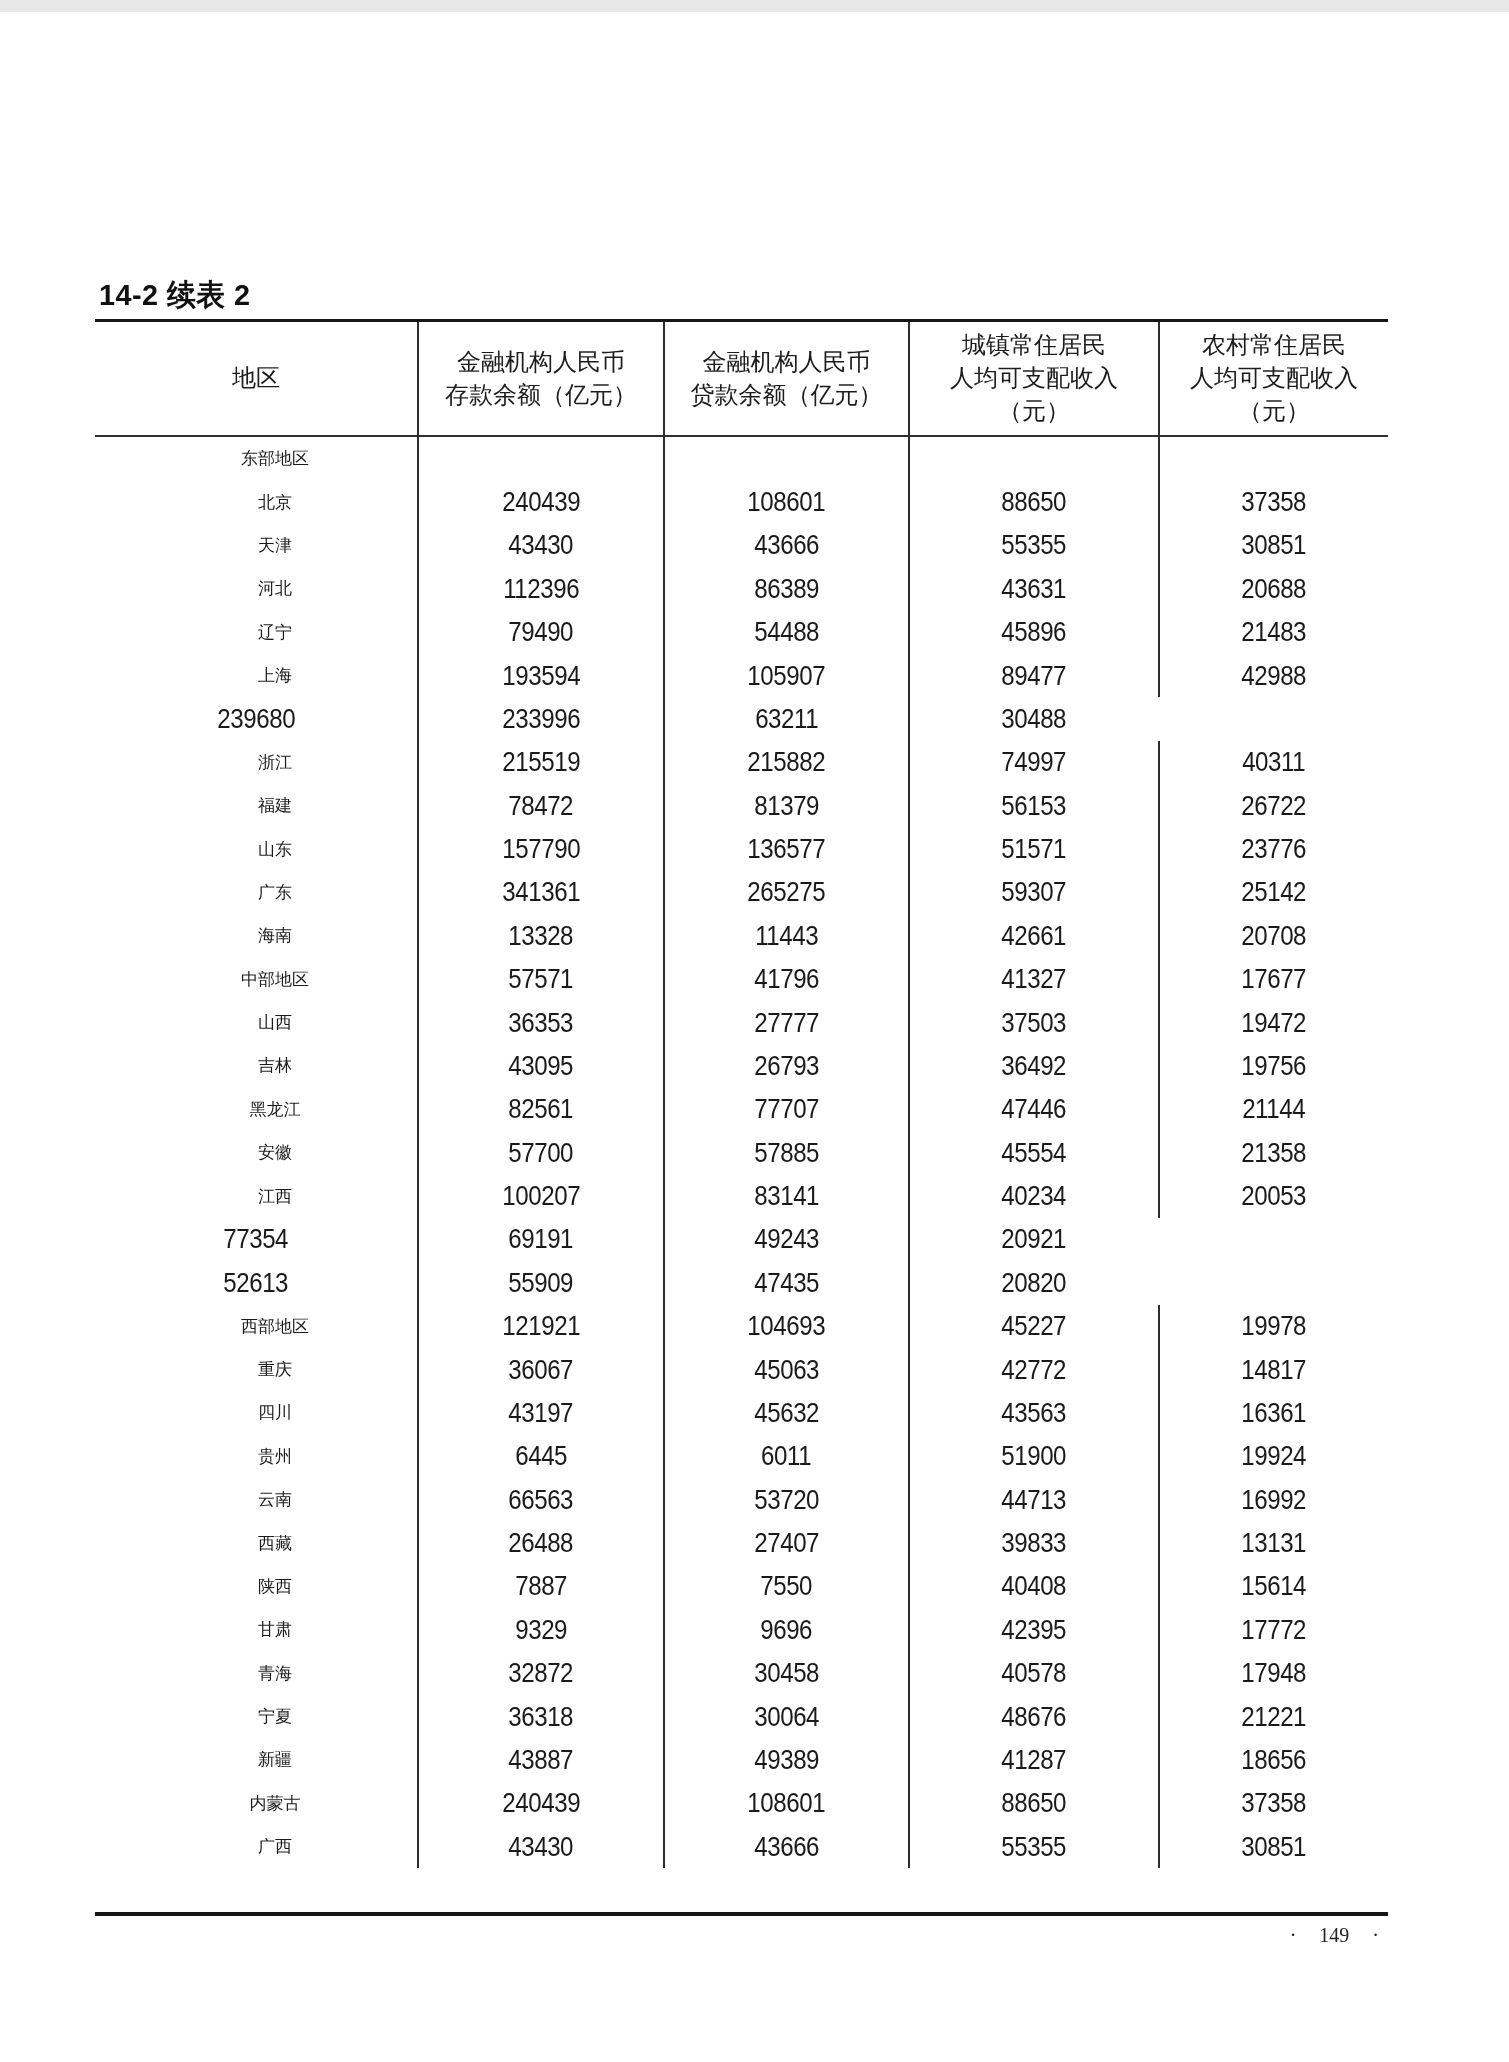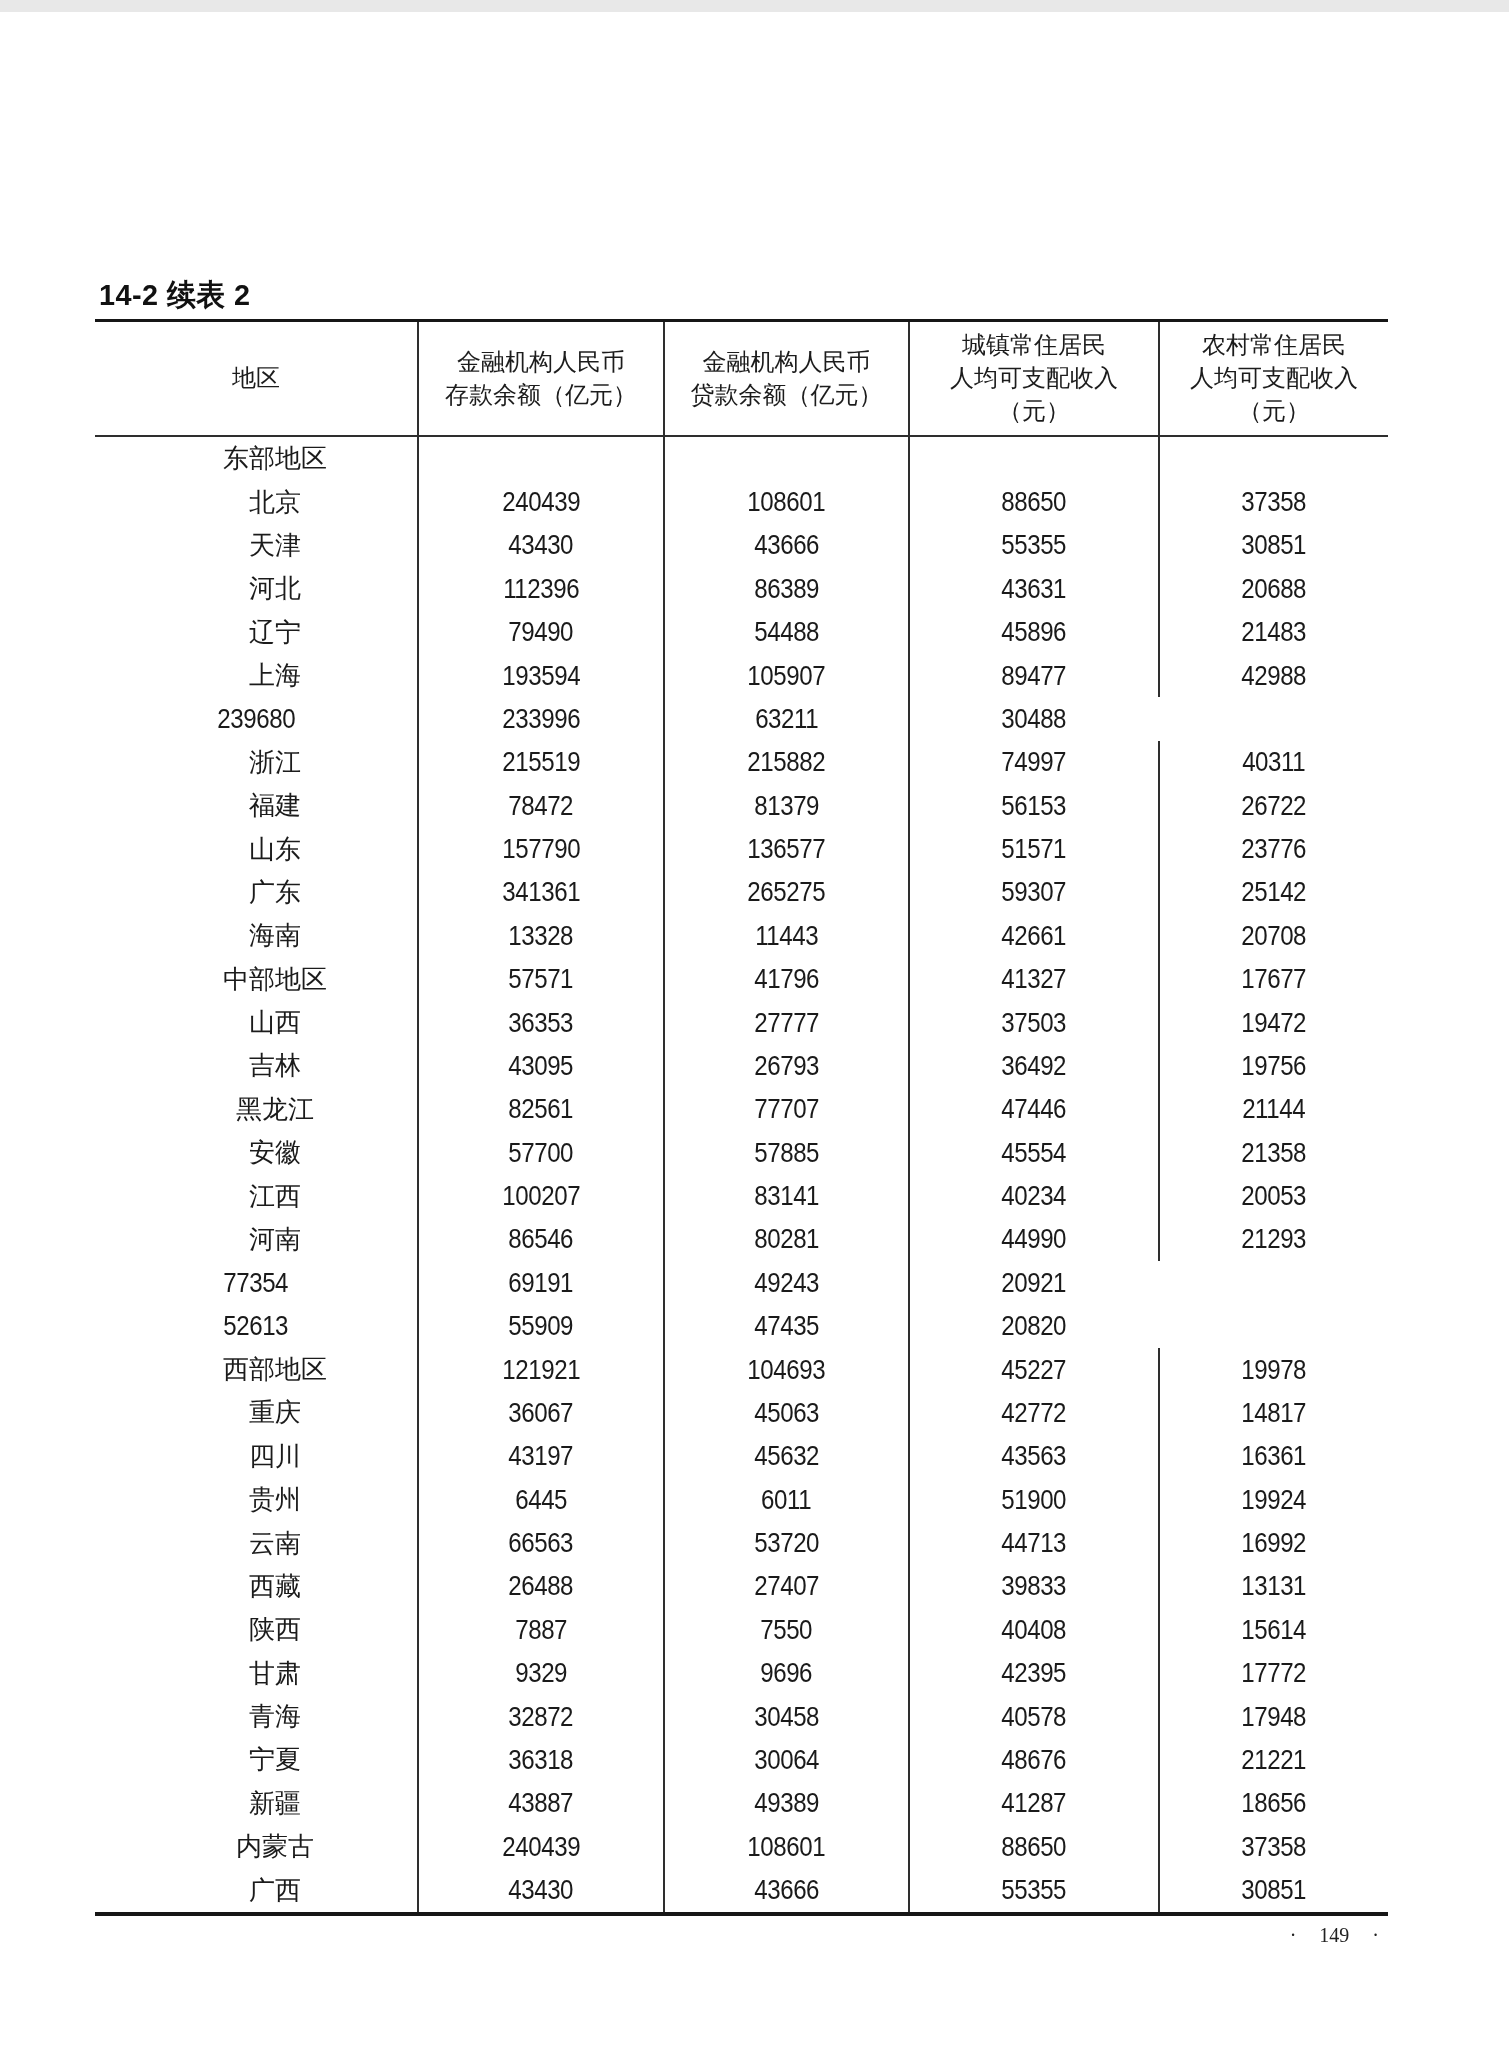--- a/index.html
+++ b/index.html
@@ -49,21 +49,21 @@
     height:43.38px;
   }
   .td{
     display:flex;align-items:center;justify-content:center;
     box-sizing:border-box;
     overflow:visible;
   }
   .td+.td{border-left:2px solid #2e2e2e;}
   .rg{
     font-family:"Liberation Serif","DejaVu Serif",serif;
-    font-size:26px;color:#1b1b1b;
+    font-size:17px;color:#1b1b1b;
     padding-left:38px;
     white-space:nowrap;
   }
   .num{
     display:inline-block;
     font-family:"Liberation Sans","DejaVu Sans",sans-serif;
     font-size:28px;color:#1a1a1a;
     letter-spacing:-0.5px;
     transform:scaleX(.86);transform-origin:center;
     white-space:nowrap;
@@ -396,37 +396,20 @@
           </div>
           <div class="td">
             <span class="num">40234</span>
           </div>
           <div class="td">
             <span class="num">20053</span>
           </div>
         </div>
         <div class="tr">
           <div class="td">
-            <span class="rg">河南</span>
-          </div>
-          <div class="td">
-            <span class="num">86546</span>
-          </div>
-          <div class="td">
-            <span class="num">80281</span>
-          </div>
-          <div class="td">
-            <span class="num">44990</span>
-          </div>
-          <div class="td">
-            <span class="num">21293</span>
-          </div>
-        </div>
-        <div class="tr">
-          <div class="td">
             <span class="num">77354</span>
           </div>
           <div class="td">
             <span class="num">69191</span>
           </div>
           <div class="td">
             <span class="num">49243</span>
           </div>
           <div class="td">
             <span class="num">20921</span>

